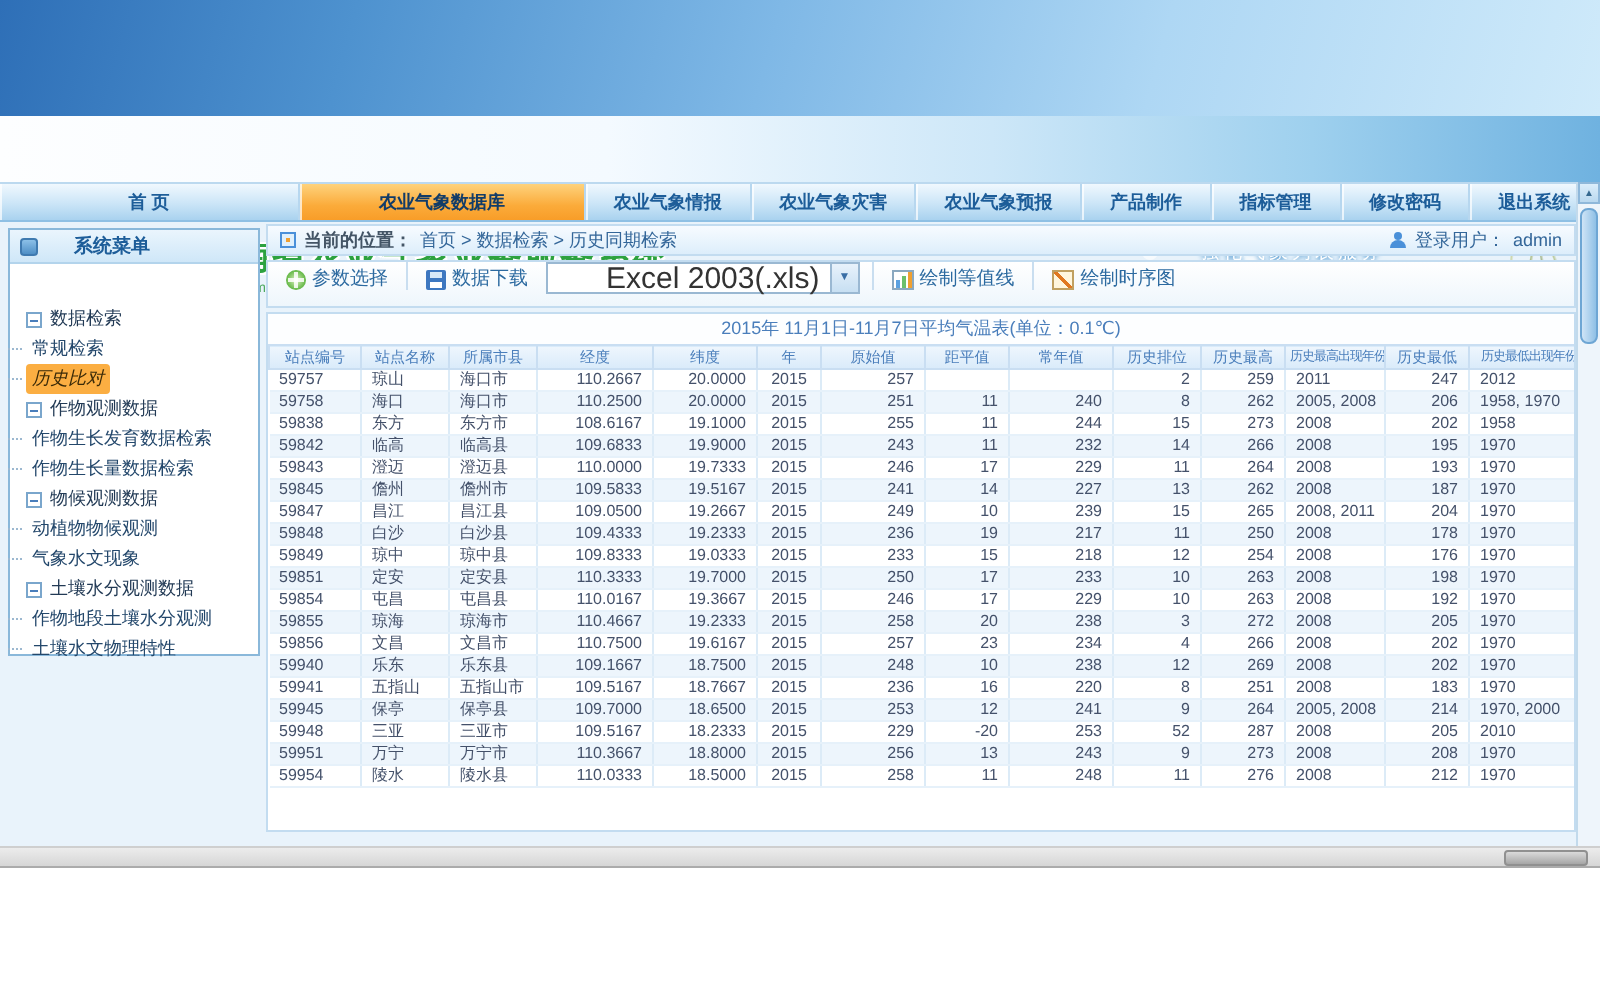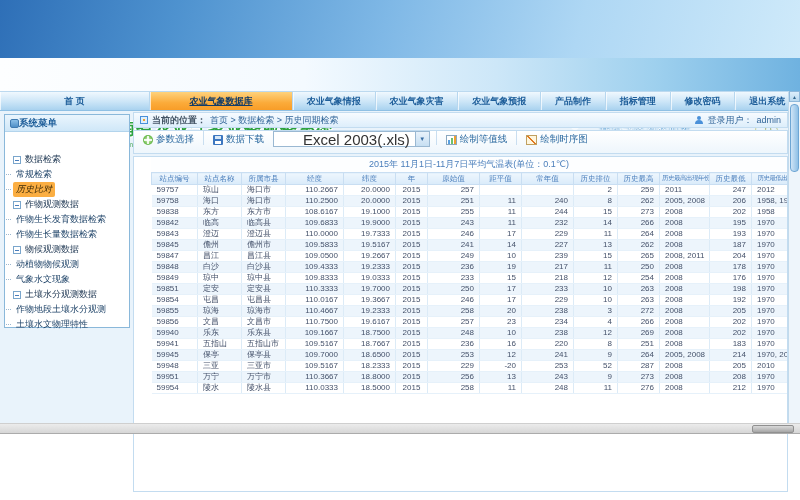--- a/index.html
+++ b/index.html
@@ -35,26 +35,26 @@
 
   
   #nav { position:absolute; left:0; top:91px; width:800px; height:20px; display:flex;
     background:linear-gradient(#f0f8fe,#cbe5f7 55%,#a9d2ef);
     border-top:1px solid #bcd9ef; border-bottom:1px solid #8fc0e4; }
   .nav-item { flex:1 1 auto; display:flex; align-items:center; justify-content:center;
     font-size:9px; font-weight:bold; color:#1d5d99; white-space:nowrap; padding:0 8px;
     border-right:1px solid #b7d7ef; box-shadow:inset 1px 0 0 rgba(255,255,255,.7); cursor:pointer; }
   .nav-item.first { flex:0 0 150px; }
   .nav-item.active { flex:0 0 143px;
-    background:linear-gradient(#fed27c,#fbab3a 60%,#f89d28); color:#123c68;text-decoration:underline; }
+    background:linear-gradient(#fed27c,#fbab3a 60%,#f89d28); color:#123c68; }
 
   
   #sidebar { position:absolute; left:4px; top:114px; width:126px; height:214px;
     background:#fff; border:1px solid #8ab8da; }
-  #sidebar-header { height:17px; display:flex; align-items:center; gap:0; padding-left:5px;
+  #sidebar-header { height:17px; display:flex; align-items:center; gap:18px; padding-left:5px;
     background:linear-gradient(#eaf5fd,#cfe7f8); border-bottom:1px solid #b3d4ec;
     color:#1d5d99; font-weight:bold; font-size:9.5px; }
   .menu-box-icon { width:9px; height:9px; border-radius:2px; border:1px solid #3f7ab0;
     background:linear-gradient(#8cc0e8,#4f8fc6); }
   #tree { padding:20px 2px 0 8px; font-size:9px; color:#223a55; }
   .group-row { display:flex; align-items:center; gap:4px; height:15px; cursor:pointer; }
   .minus-box { width:8px; height:8px; border:1px solid #7aa6cc; background:#fff; position:relative; }
   .minus-box::before { content:""; position:absolute; left:1px; right:1px; top:3px; height:1px; background:#4a7ebb; }
   .leaf-row { height:15px; display:flex; align-items:center; position:relative; cursor:pointer; }
   .leaf-row::before { content:""; position:absolute; left:-9px; top:7px; width:7px; border-top:1px dotted #9cb8d0; }
@@ -93,21 +93,21 @@
     background:linear-gradient(#e8f2fb,#c7dff2); border-left:1px solid #9ab8d2; }
   .dropdown-btn::before { content:"▼"; font-size:6px; color:#3a6ea5; }
   .icon-bars { width:11px; height:10px; border:1px solid #8aa8c0; background-color:#fff;
     background-image:linear-gradient(#5aa0e0,#5aa0e0),linear-gradient(#6cc06c,#6cc06c),linear-gradient(#f0a030,#f0a030);
     background-size:2px 4px,2px 6px,2px 8px; background-position:1px 100%,4px 100%,7px 100%;
     background-repeat:no-repeat; }
   .icon-ts { width:11px; height:10px; border:1px solid #c0a060; background-color:#fff6dd;
     background-image:linear-gradient(45deg,transparent 42%,#e07820 44%,#e07820 56%,transparent 58%); }
 
   
-  #table-area { margin-top:2px; height:336px; background:#fff; border:1px solid #c3dcf0; overflow:hidden;padding-left:17px; }
+  #table-area { margin-top:2px; height:260px; background:#fff; border:1px solid #c3dcf0; overflow:hidden; }
   #table-title { height:15px; line-height:15px; text-align:center; font-size:9px; color:#4a7ebb; background:#fdfeff; }
   table { border-collapse:collapse; table-layout:fixed; width:660px; }
   th { height:12px; font-size:7.5px; font-weight:normal; color:#4a7ebb; white-space:nowrap; overflow:hidden;
     background:linear-gradient(#eef6fd,#d9ebfa); border:1px solid #c9def2; padding:0 2px; }
   th.small { font-size:6.5px; letter-spacing:-0.5px; }
   td { height:10px; line-height:10px; font-size:8px; color:#44516a; white-space:nowrap; overflow:hidden;
     border-right:1px solid #dcebf7; border-bottom:1px solid #e6f1fa; padding:0 5px; }
   tr.alt td { background:#edf5fc; }
   td.l { text-align:left; } td.r { text-align:right; } td.c { text-align:center; }
 

